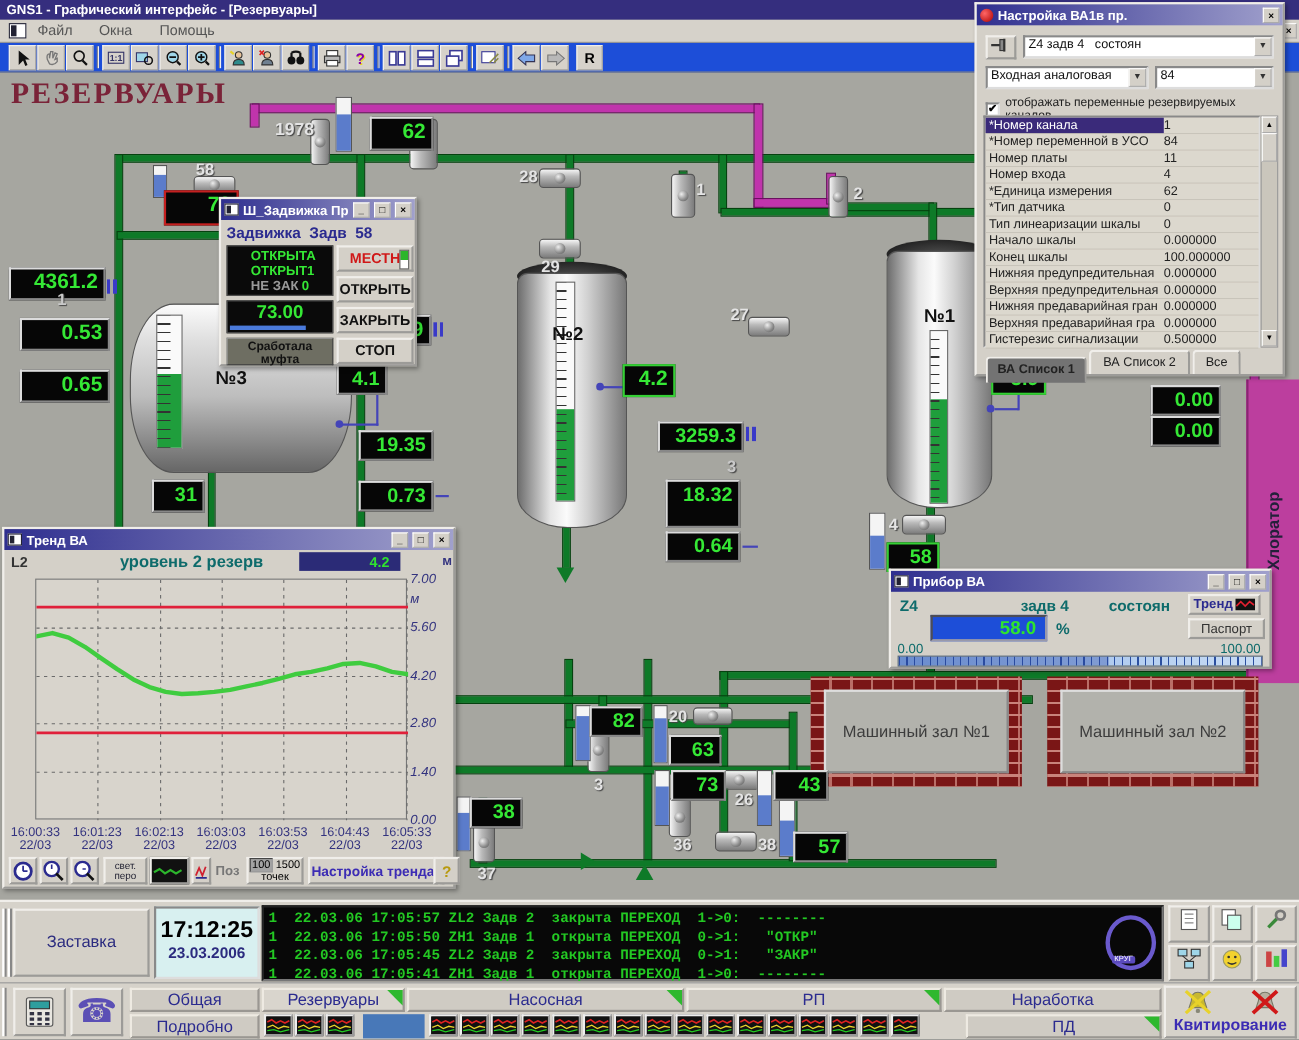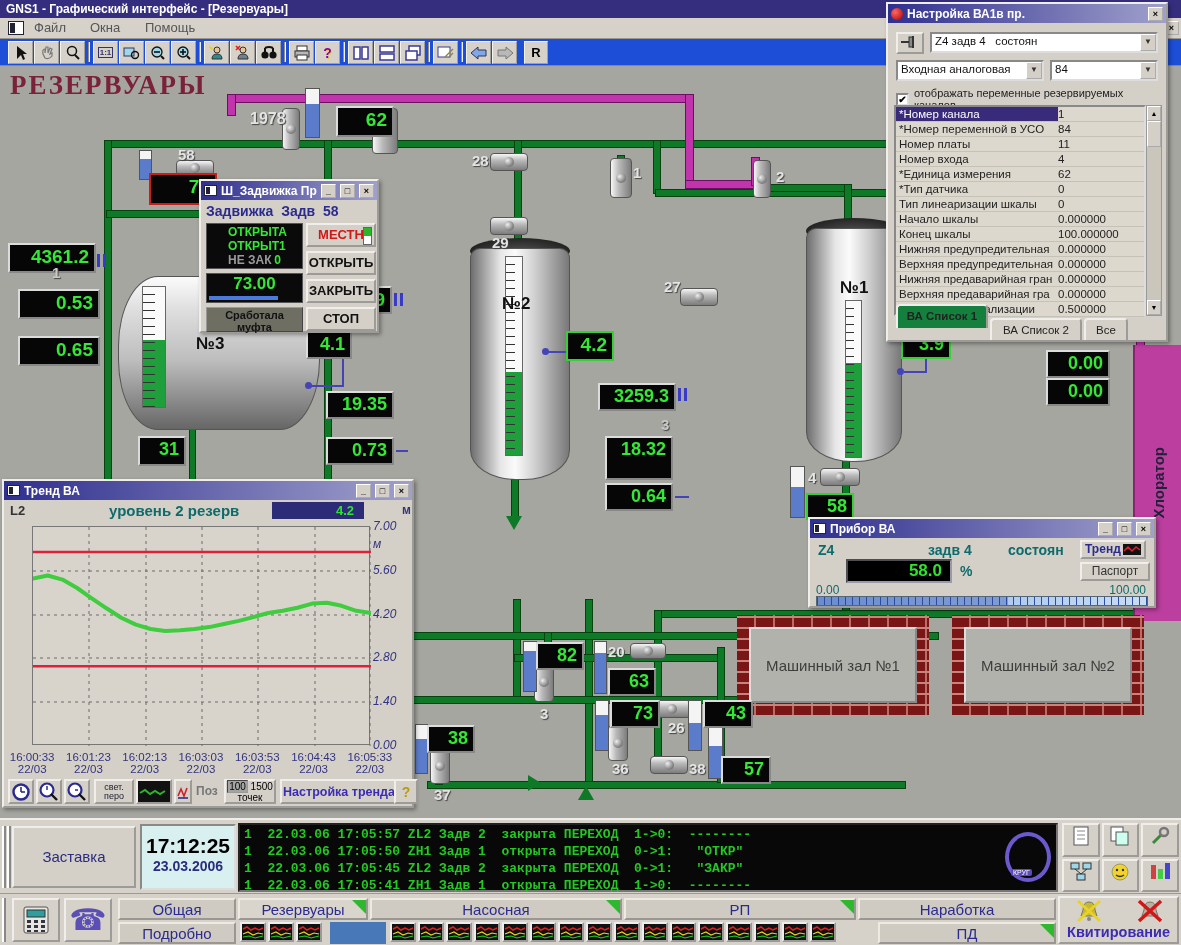--- a/index.html
+++ b/index.html
@@ -490,21 +490,21 @@
         <div class="prop-row">
           <div class="prop-name">Гистерезис сигнализации</div>
           <div class="prop-val">0.500000</div>
         </div>
       </div>
     <div style="position:absolute;left:258px;top:101px;width:16px;height:211px;background:#CAC6BC;border:1px solid #999">
       <div style="height:15px;background:#D4D0C8;border:1px outset #fff;font-size:7px;text-align:center;line-height:13px">▲</div>
       <div style="height:26px;background:#D4D0C8;border:1px outset #fff"></div>
       <div style="position:absolute;bottom:0;width:100%;height:15px;background:#D4D0C8;border:1px outset #fff;font-size:7px;text-align:center;line-height:13px">▼</div>
     </div>
-    <div class="tab" style="left:8px;top:300px;width:92px;font-weight:bold;background:#15803d">ВА Список 1</div>
+    <div class="tab" style="left:8px;top:320px;width:92px;font-weight:bold;background:#737373">ВА Список 1</div>
     <div class="tab" style="left:102px;top:314px;width:92px;height:22px">ВА Список 2</div>
     <div class="tab" style="left:196px;top:314px;width:44px;height:22px">Все</div>
   </div>
 
   <div class="win" style="left:808px;top:517px;width:348px;height:91px;z-index:24">
     <div class="wtitle">
       <span class="wicon"></span>
       <span class="tt">Прибор ВА</span>
       <span class="wbtn">_</span>
         <span class="wbtn">□</span>
@@ -514,21 +514,21 @@
     <div style="position:absolute;left:118px;top:23px;font-size:14px;font-weight:bold;color:#0E6B6B">задв 4</div>
     <div style="position:absolute;left:198px;top:23px;font-size:14px;font-weight:bold;color:#0E6B6B">состоян</div>
     <div class="btn" style="position:absolute;left:270px;top:21px;width:66px;height:19px;font-size:12px;line-height:15px;color:#2B2B8F;display:flex;align-items:center;justify-content:space-between;padding:0 3px">
         <span>Тренд</span>
         <svg width="18" height="11">
           <rect width="18" height="11" fill="#111"></rect>
           <polyline points="1,7 5,3 9,7 13,3 17,6" fill="none" stroke="#E02030" stroke-width="1.5"></polyline>
         </svg>
       </div>
     <div class="btn" style="position:absolute;left:270px;top:43px;width:70px;height:19px;font-size:12px;line-height:15px;color:#333;font-weight:normal">Паспорт</div>
-    <div style="position:absolute;left:36px;top:40px;width:106px;height:24px;background:#000000;border:2px inset #99a;text-align:right;padding-right:8px;color:#2FE32F;font-size:17px;font-weight:bold;line-height:20px">58.0</div>
+    <div style="position:absolute;left:36px;top:40px;width:106px;height:24px;background:#1d4ed8;border:2px inset #99a;text-align:right;padding-right:8px;color:#2FE32F;font-size:17px;font-weight:bold;line-height:20px">58.0</div>
     <div style="position:absolute;left:150px;top:44px;font-size:14px;font-weight:bold;color:#0E6B6B">%</div>
     <div style="position:absolute;left:6px;top:64px;font-size:12px;color:#0E6B6B">0.00</div>
     <div style="position:absolute;right:8px;top:64px;font-size:12px;color:#0E6B6B">100.00</div>
     <div style="position:absolute;left:6px;top:77px;width:332px;height:10px;background:linear-gradient(90deg,#8FB4E8,#C8DCF4);border:1px solid #567">
       <div style="position:absolute;inset:0;background:repeating-linear-gradient(90deg,#2B4FA0 0 1px,transparent 1px 7px)"></div>
       <div style="position:absolute;left:0;top:0;height:100%;width:58%;background:rgba(40,70,160,.35)"></div>
     </div>
   </div>
 
   <div class="win" style="left:2px;top:479px;width:412px;height:329px;z-index:25">

